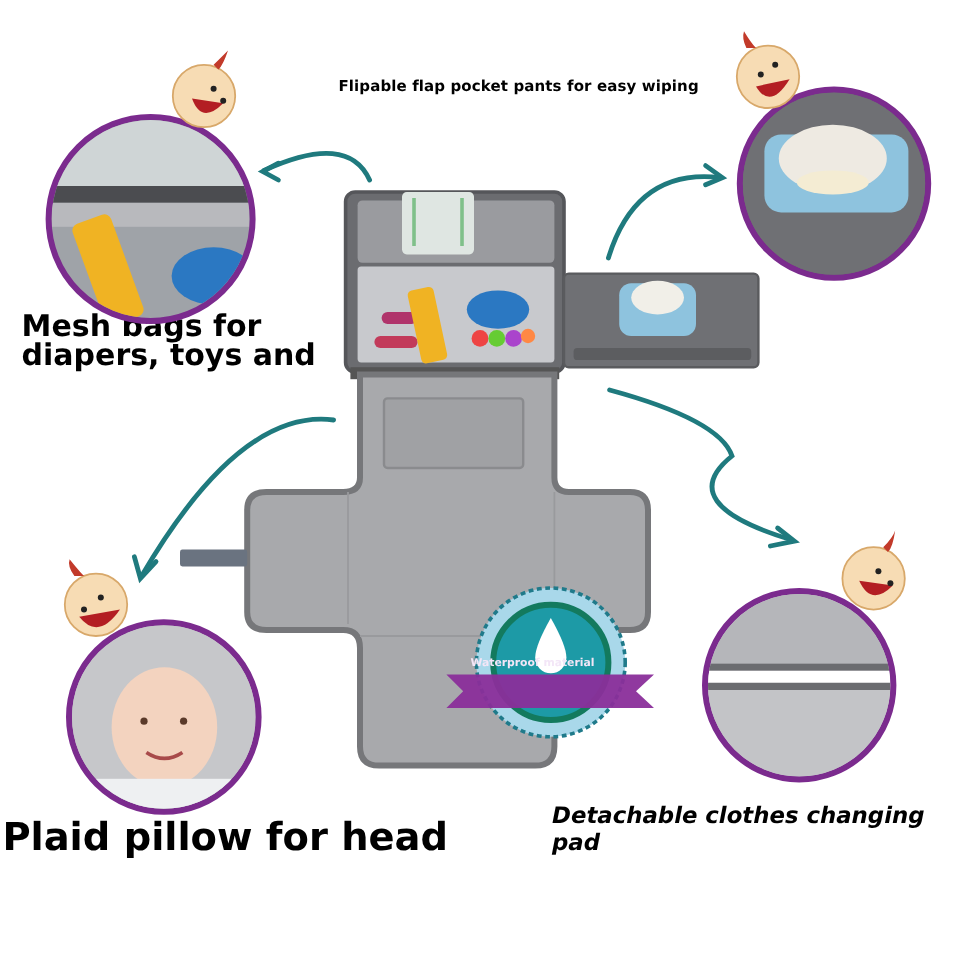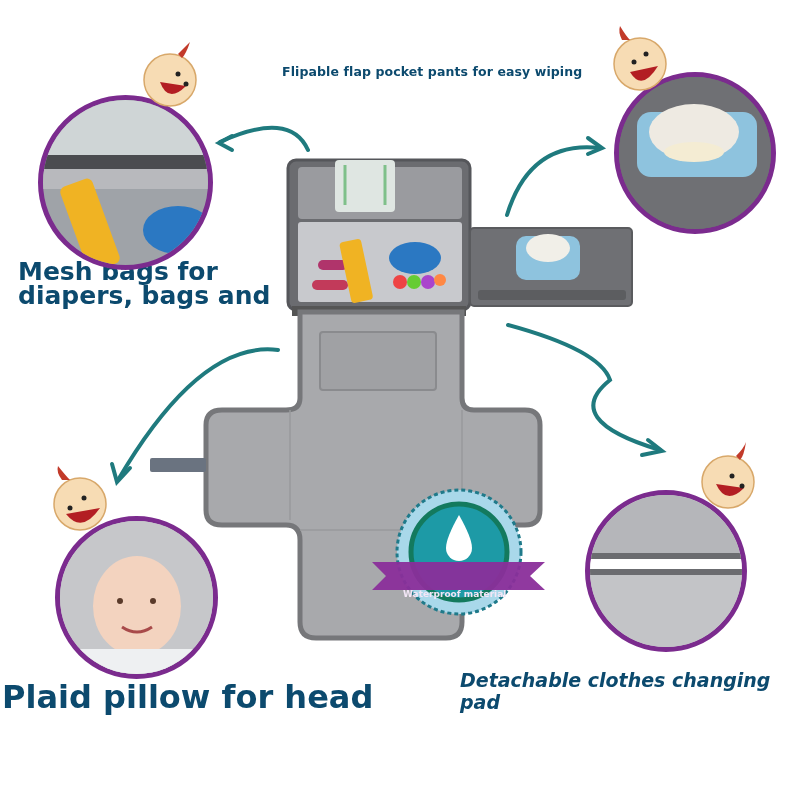--- a/index.html
+++ b/index.html
@@ -1,36 +1,36 @@
 <!DOCTYPE html>
 <html><head>
 <meta charset="utf-8">
 <style>
   html,body{margin:0;padding:0;background:#ffffff;}
   body{width:800px;height:795px;position:relative;overflow:hidden;font-family:"DejaVu Sans","Liberation Sans",sans-serif;}
   .abs{position:absolute;}
-  .label{color:#0c4a6e;font-weight:bold;position:absolute;margin:0;}
+  .label{color:#000000;font-weight:bold;position:absolute;margin:0;}
   .l-top{left:282px;top:64px;font-size:12.5px;letter-spacing:0.1px;}
   .l-mesh{left:18px;top:260px;font-size:25px;line-height:24px;}
   .l-detach{left:460px;top:669px;font-size:19px;font-style:italic;}
   .l-plaid{left:2px;top:680px;font-size:32px;line-height:35px;}
   .circle{position:absolute;border-radius:50%;border:5px solid #7b2b8e;overflow:hidden;box-sizing:border-box;}
   .c1{left:38px;top:95px;width:175px;height:175px;background:#9fa3a8;}
   .c2{left:614px;top:72px;width:162px;height:162px;background:#6f7074;}
   .c3{left:585px;top:490px;width:162px;height:162px;background:#c9c9cc;}
   .c4{left:55px;top:516px;width:163px;height:163px;background:#c6c7ca;}
   svg{display:block;}
 </style>
 </head>
 <body>
 
 <p class="label l-top">Flipable flap pocket pants for easy wiping</p>
 <div class="label l-mesh">
   <div>Mesh bags for</div>
-  <div>diapers, bags and</div>
+  <div>diapers, toys and</div>
 </div>
 <p class="label l-detach">Detachable clothes changing pad</p>
 <div class="label l-plaid">
   <div>Plaid pillow for head</div>
 </div>
 
 <svg class="abs" style="left:0;top:0" width="800" height="795">
 
   <g>
     <rect x="288" y="160" width="182" height="150" rx="8" fill="#6b6c70" stroke="#55565a" stroke-width="3"></rect>
@@ -75,21 +75,21 @@
     <path d="M648 440 L662 451 L642 455"></path>
   </g>
 
   <g>
     <circle cx="459" cy="552" r="62" fill="#a9d8ea" stroke="#1f7a8a" stroke-width="3" stroke-dasharray="4 3"></circle>
     <circle cx="459" cy="552" r="48" fill="#1d9aa6" stroke="#137a5e" stroke-width="5"></circle>
     <path d="M459 515 Q446 538 446 548 A13 13 0 0 0 472 548 Q472 538 459 515 Z" fill="#ffffff"></path>
     <path d="M372 562 L545 562 L530 576 L545 590 L372 590 L386 576 Z" fill="#8a2e9a" opacity="0.95"></path>
   </g>
 </svg>
-<div class="abs" style="left:392px;top:589px;font-size:9px;color:#f3e6f7;font-weight:bold;margin-left:11px;">Waterproof material</div>
+<div class="abs" style="left:392px;top:548px;font-size:9px;color:#f3e6f7;font-weight:bold;">Waterproof material</div>
 
 <div class="circle c1">
   <svg width="165" height="165">
     <rect x="0" y="0" width="165" height="55" fill="#cfd5d6"></rect>
     <rect x="0" y="55" width="165" height="14" fill="#4b4c50"></rect>
     <rect x="0" y="69" width="165" height="20" fill="#b8b9bd"></rect>
     <rect x="30" y="80" width="34" height="90" rx="6" fill="#f0b323" transform="rotate(-20 47 125)"></rect>
     <ellipse cx="135" cy="130" rx="35" ry="24" fill="#2b78c2"></ellipse>
   </svg>
 </div>

